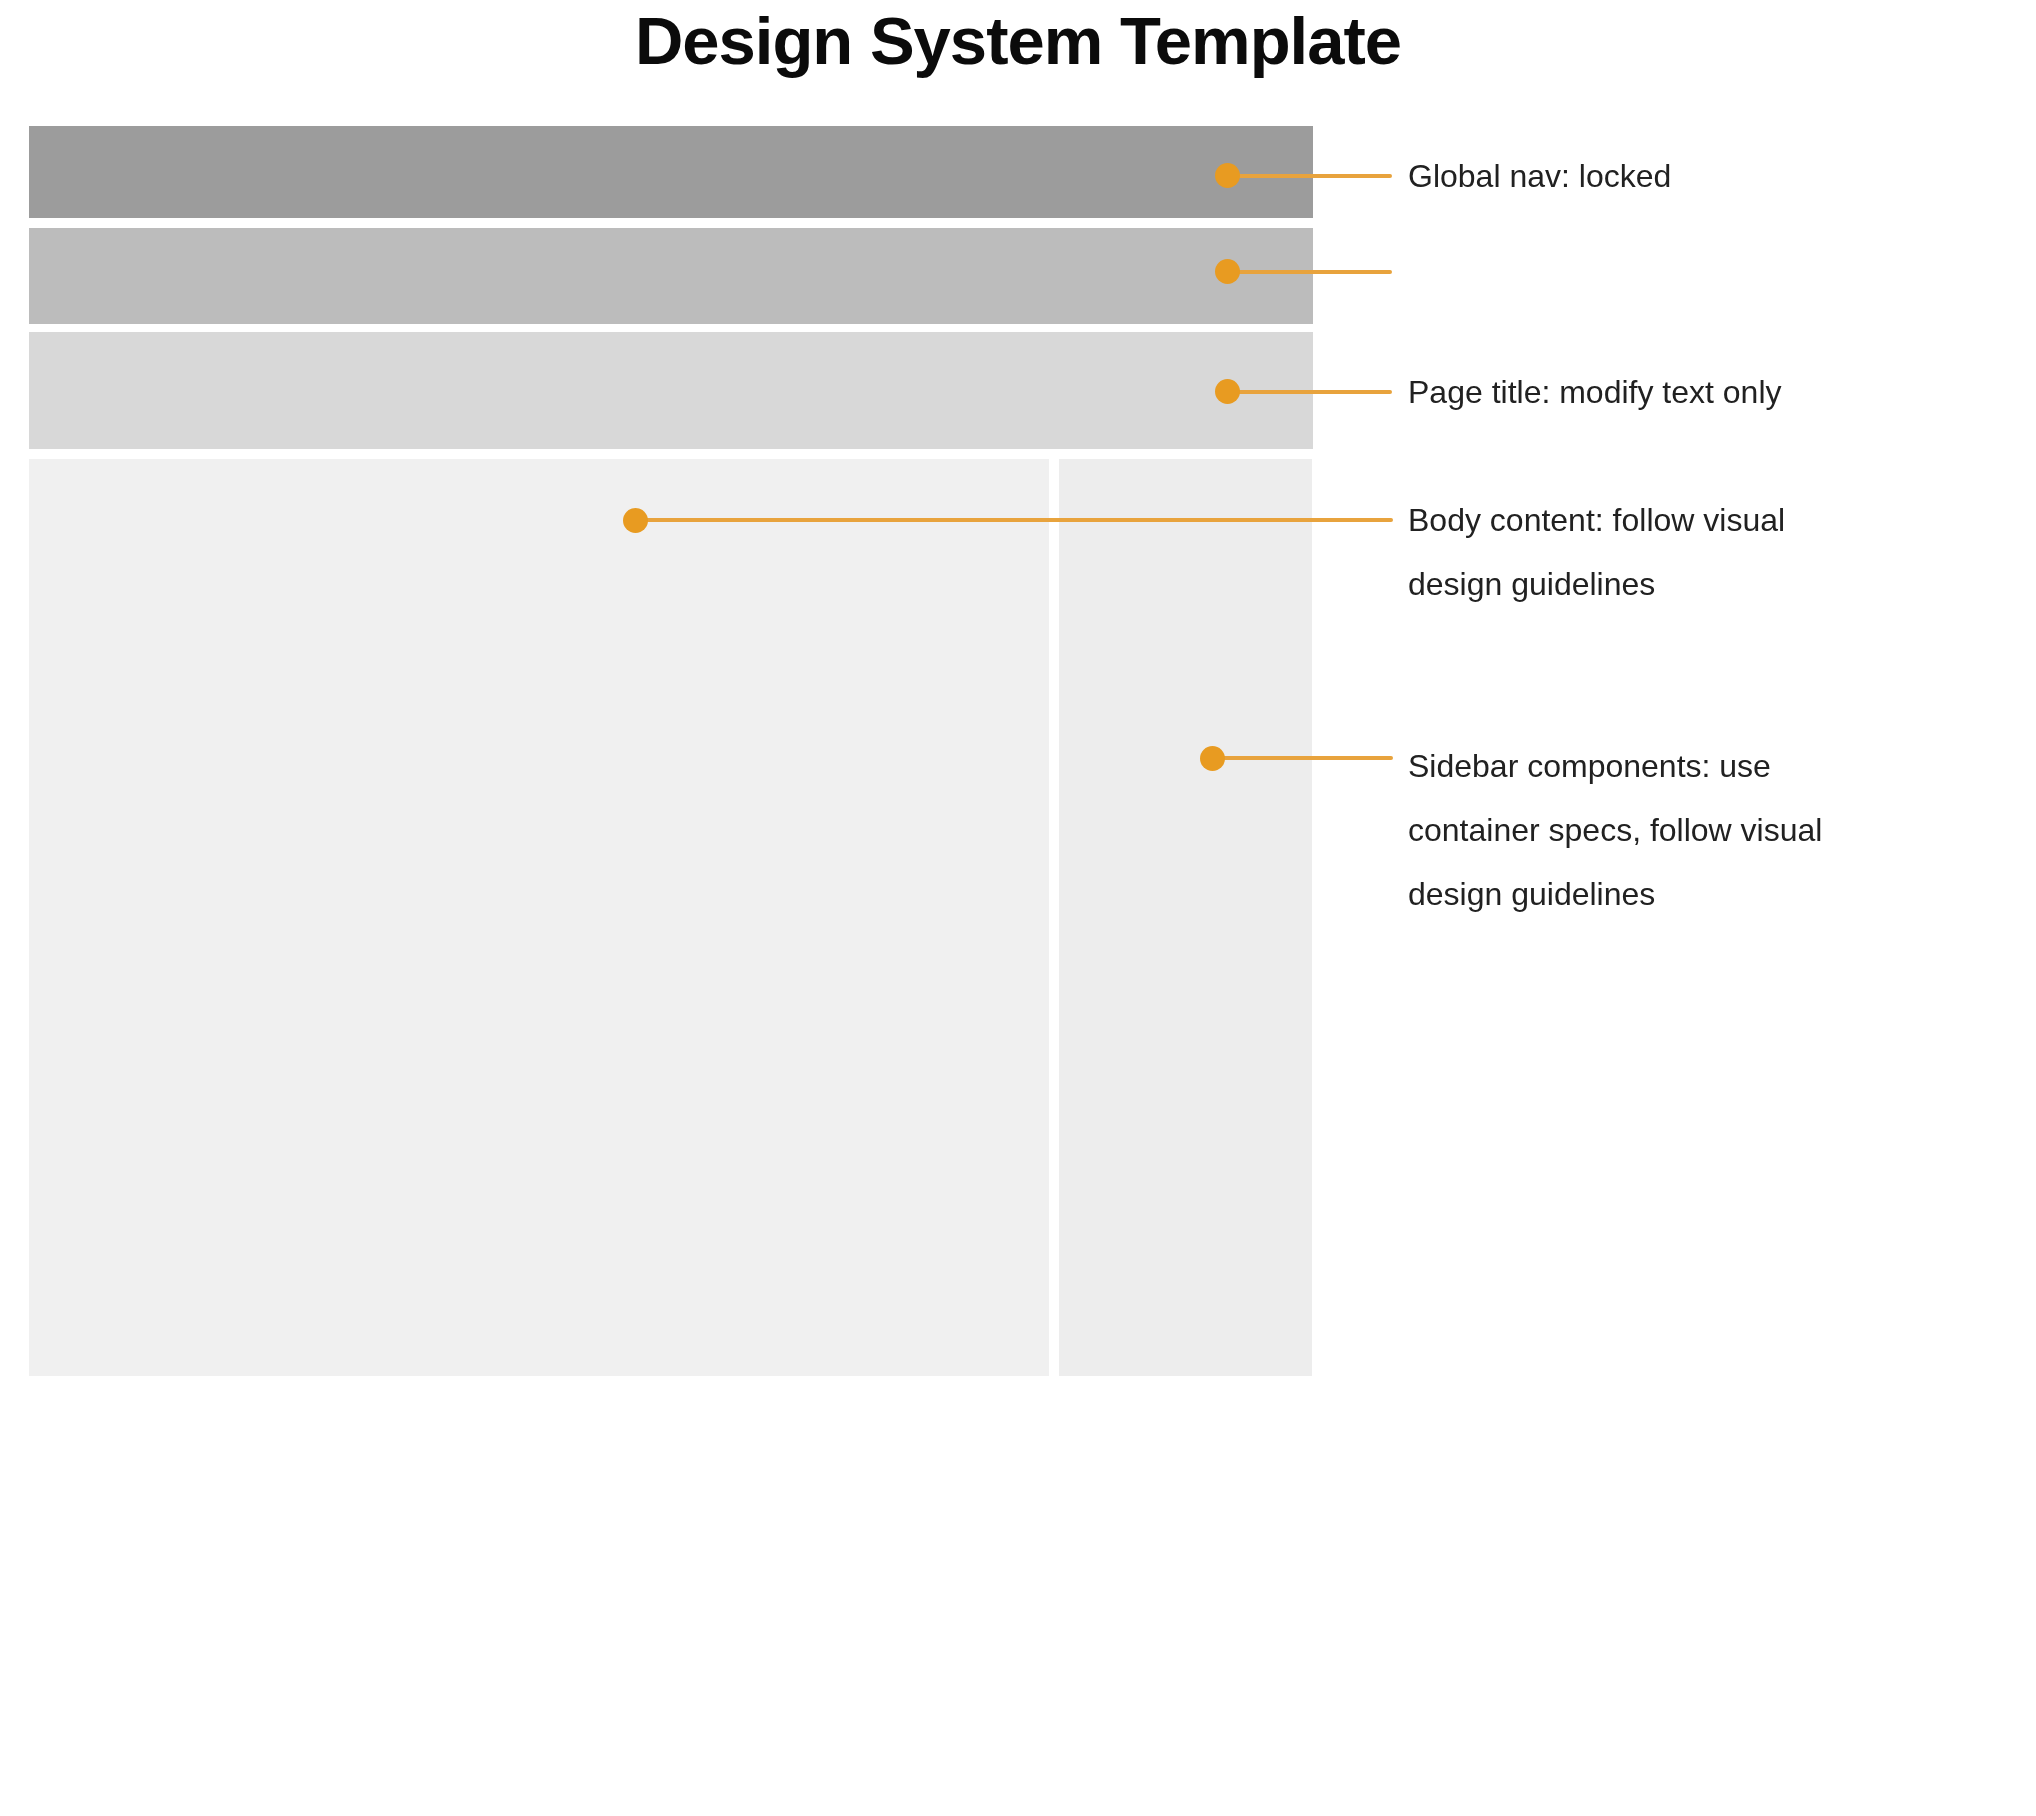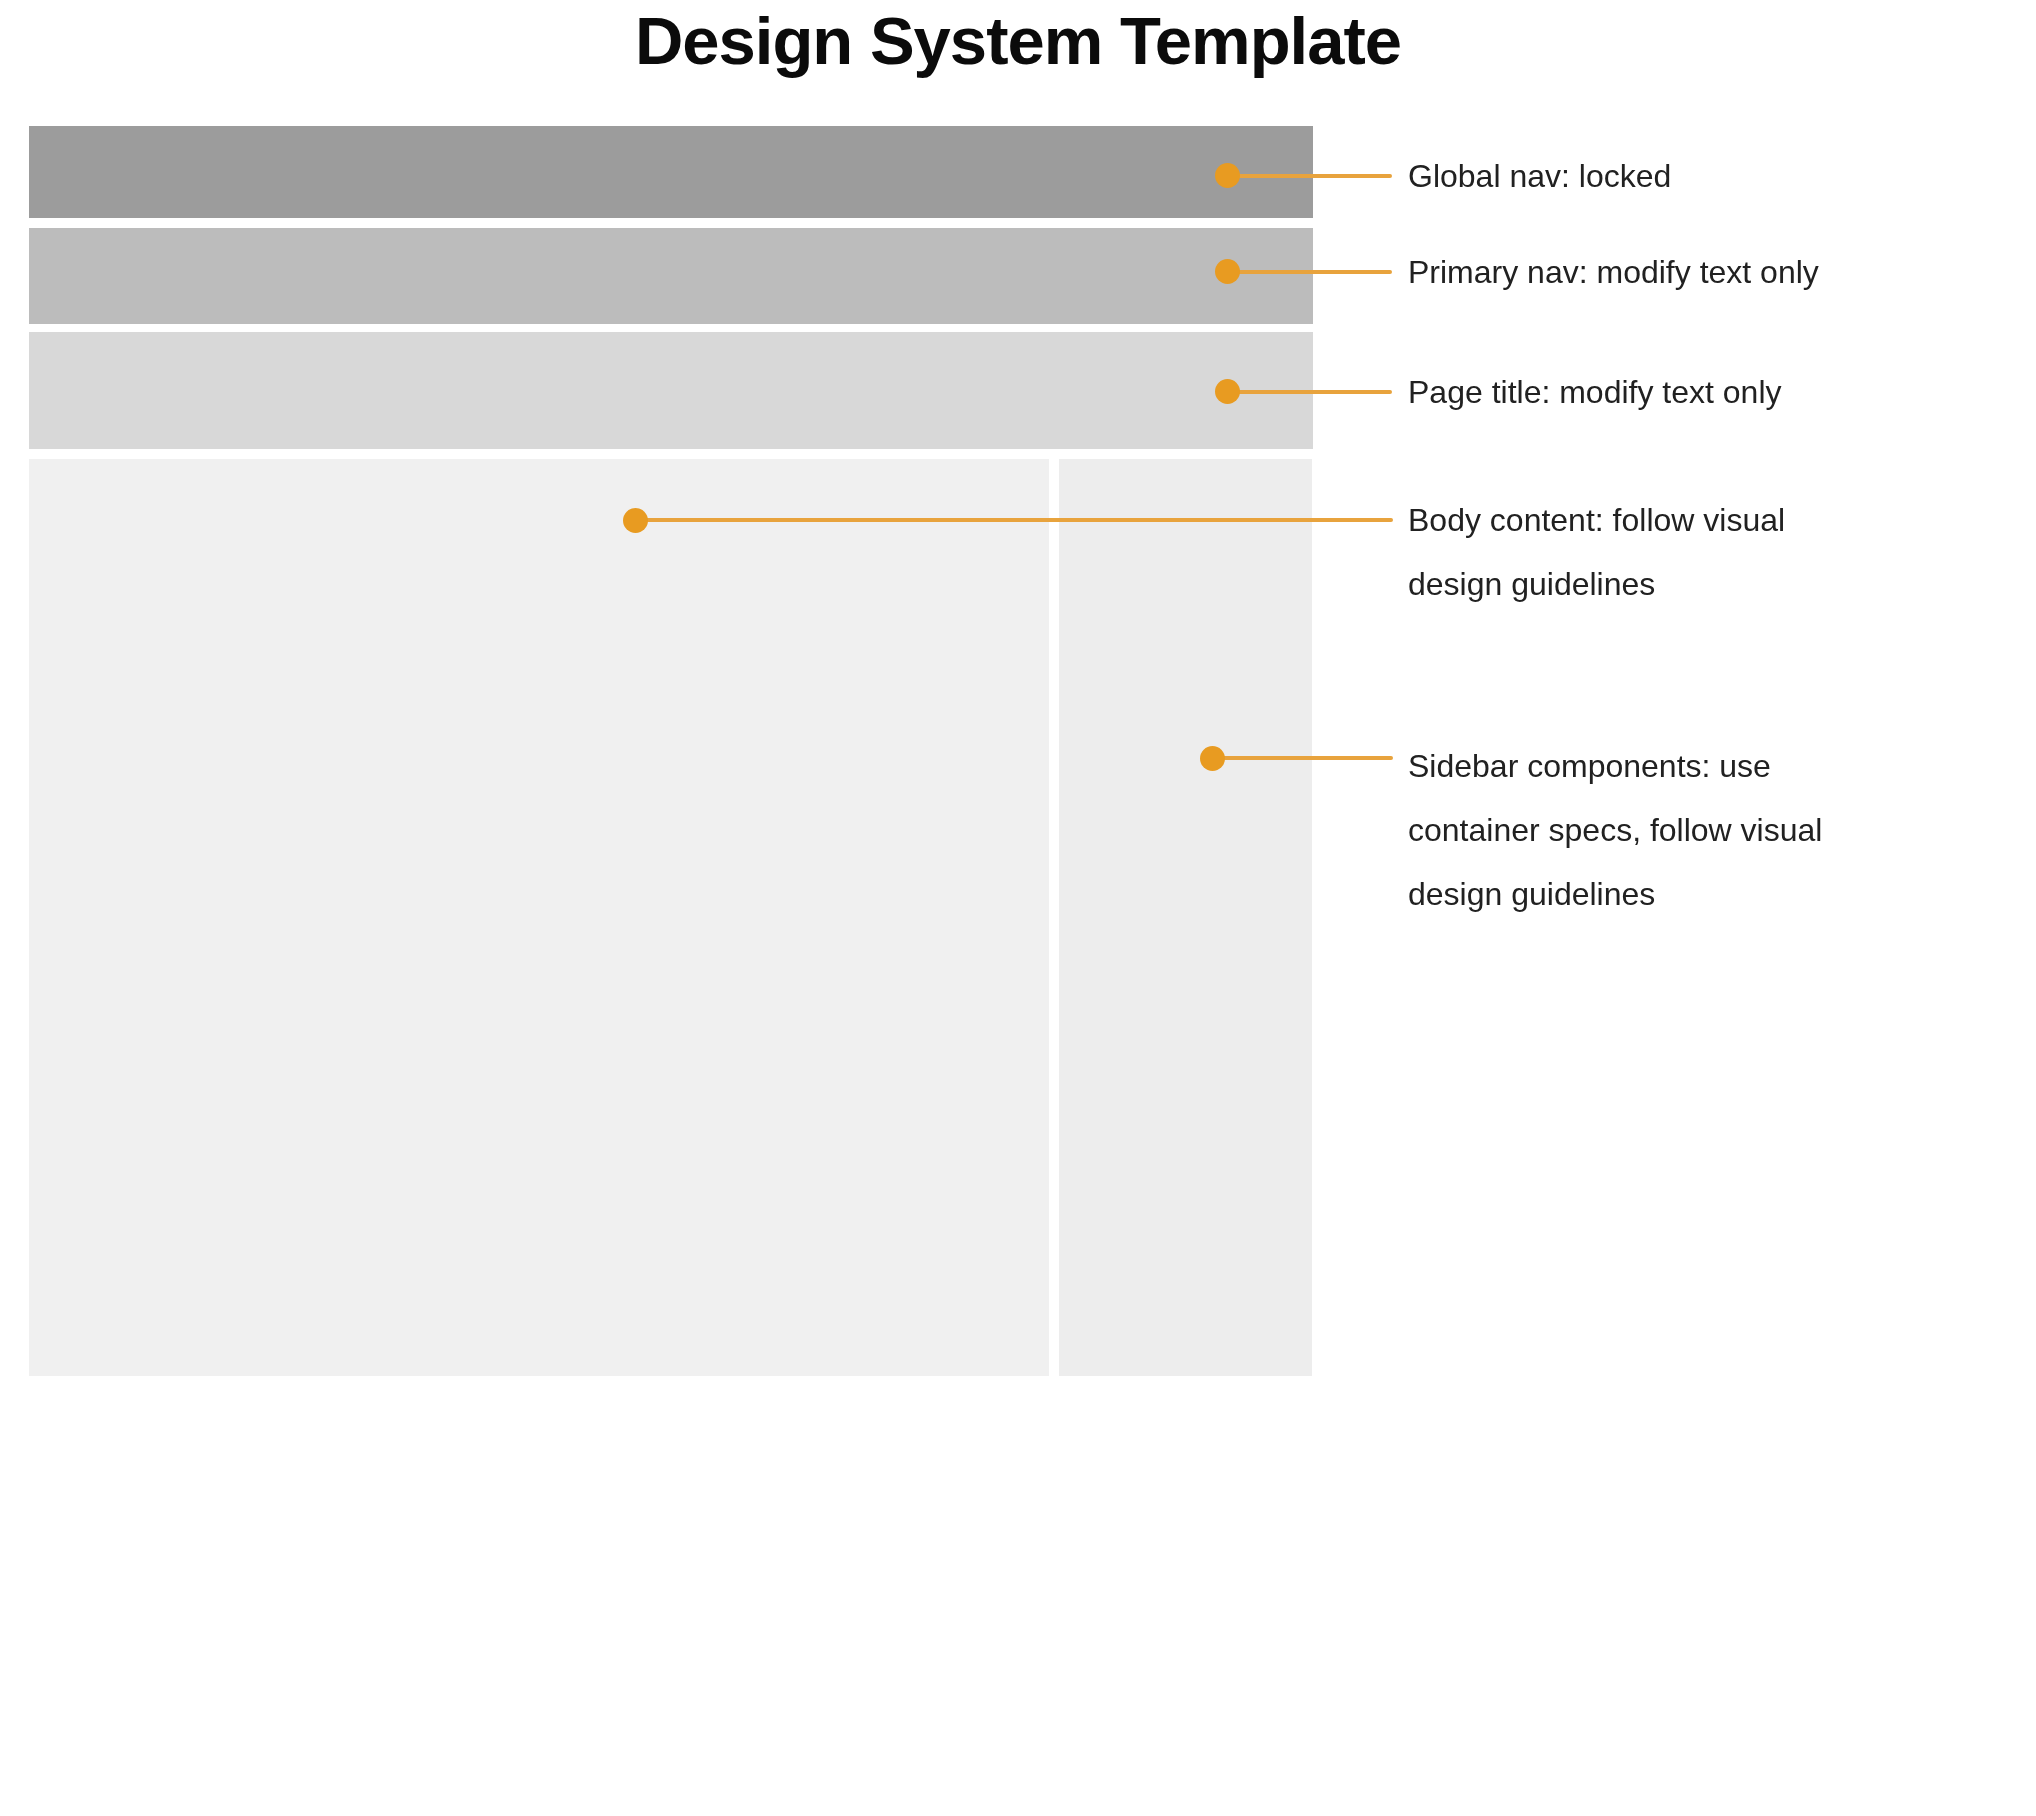--- a/index.html
+++ b/index.html
@@ -63,23 +63,20 @@
   <div class="wire bar-footer" style="background-color: rgb(156, 156, 156);"></div>
 
   <div class="callout-line" style="left: 1227px; top: 174px; width: 165px; background-color: rgb(232, 163, 61);"></div>
   <div class="callout-dot" style="left: 1215px; top: 163px; background-color: rgb(232, 155, 33);"></div>
   <div class="note" style="top:144px;">
     <div class="note-line">Global nav: locked</div>
   </div>
 
   <div class="callout-line" style="left: 1227px; top: 270px; width: 165px; background-color: rgb(232, 163, 61);"></div>
   <div class="callout-dot" style="left: 1215px; top: 259px; background-color: rgb(232, 155, 33);"></div>
-  <div class="note" style="top:240px;">
-    <div class="note-line">Primary nav: modify text only</div>
-  </div>
 
   <div class="callout-line" style="left: 1227px; top: 390px; width: 165px; background-color: rgb(232, 163, 61);"></div>
   <div class="callout-dot" style="left: 1215px; top: 379px; background-color: rgb(232, 155, 33);"></div>
   <div class="note" style="top:360px;">
     <div class="note-line">Page title: modify text only</div>
   </div>
 
   <div class="callout-line" style="left: 636px; top: 518px; width: 757px; background-color: rgb(232, 163, 61);"></div>
   <div class="callout-dot" style="left: 623px; top: 508px; background-color: rgb(232, 155, 33);"></div>
   <div class="note" style="top:488px;">

